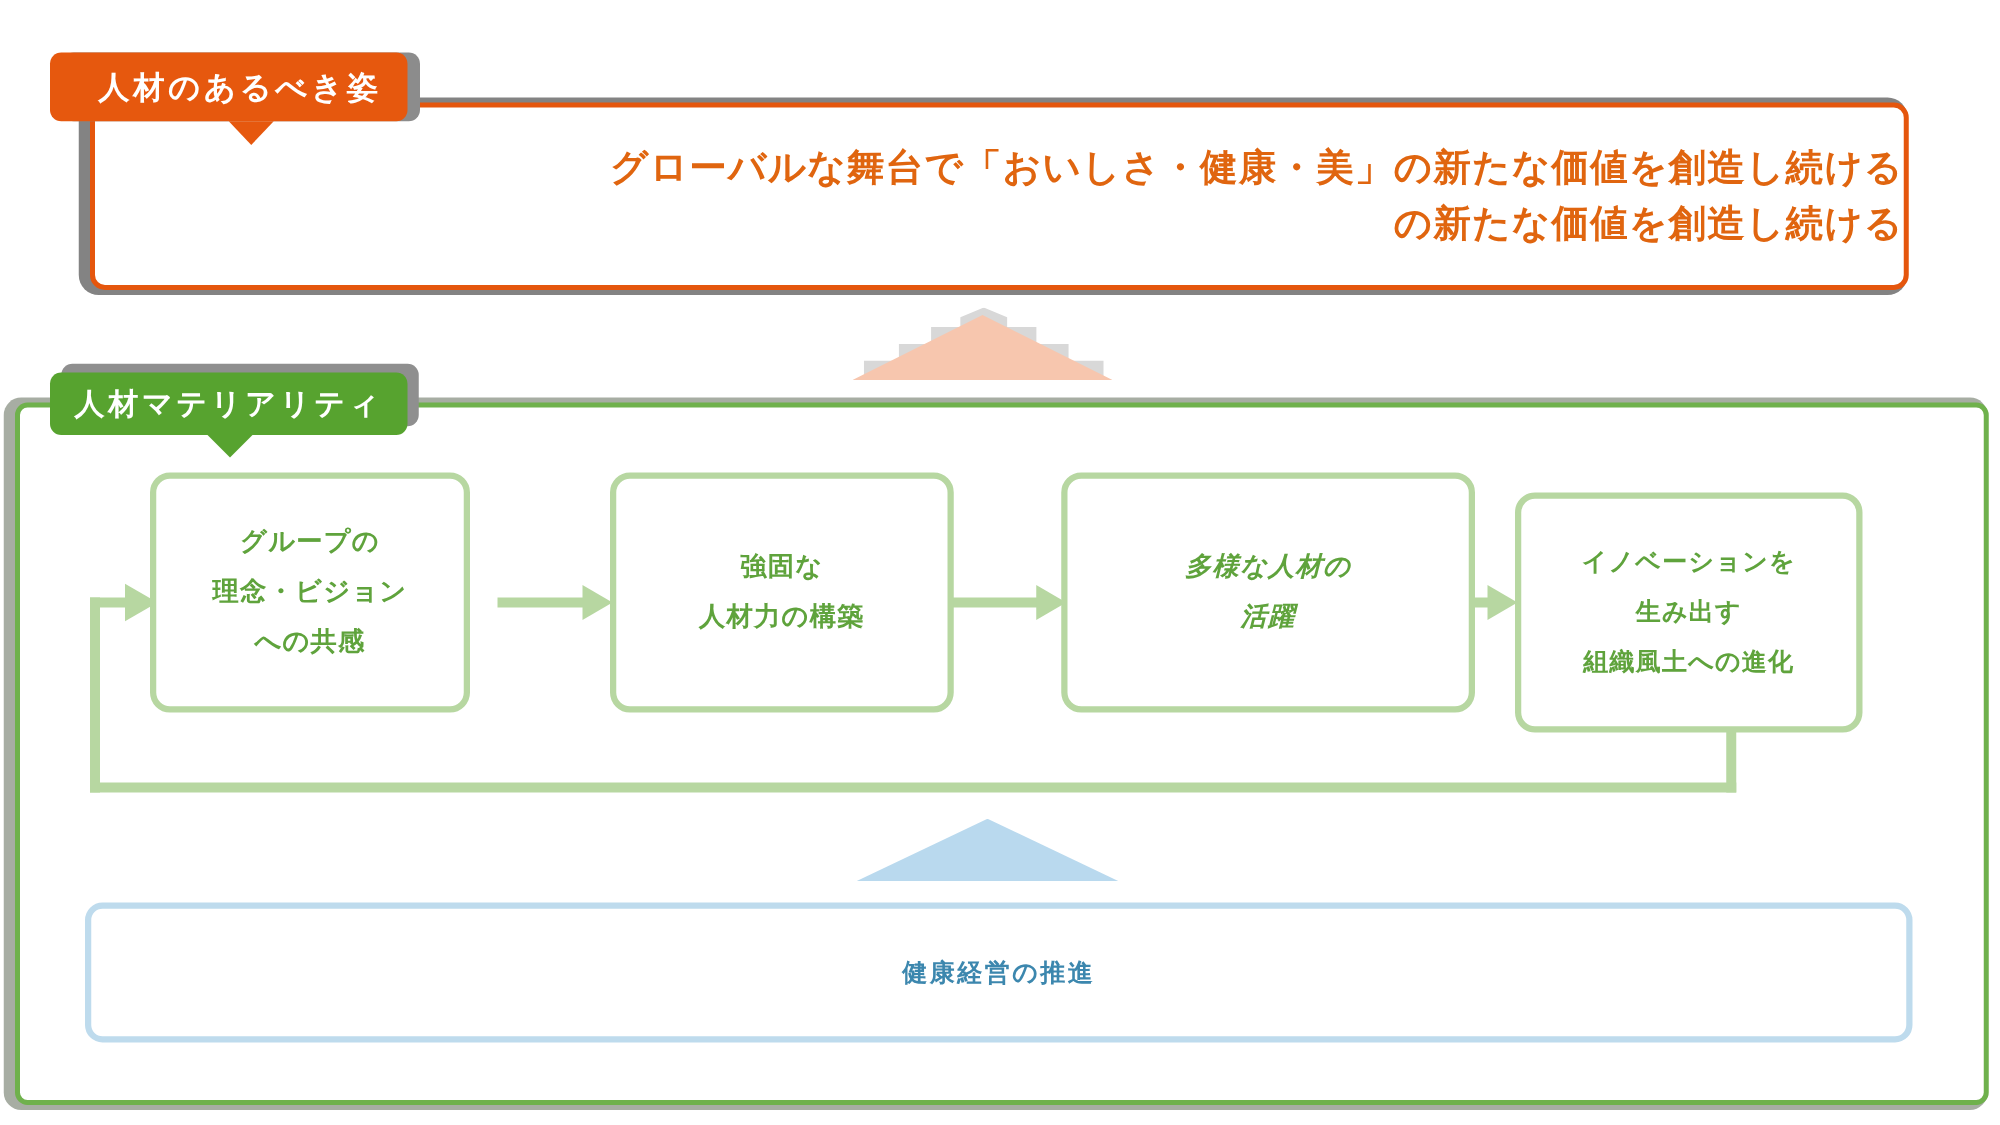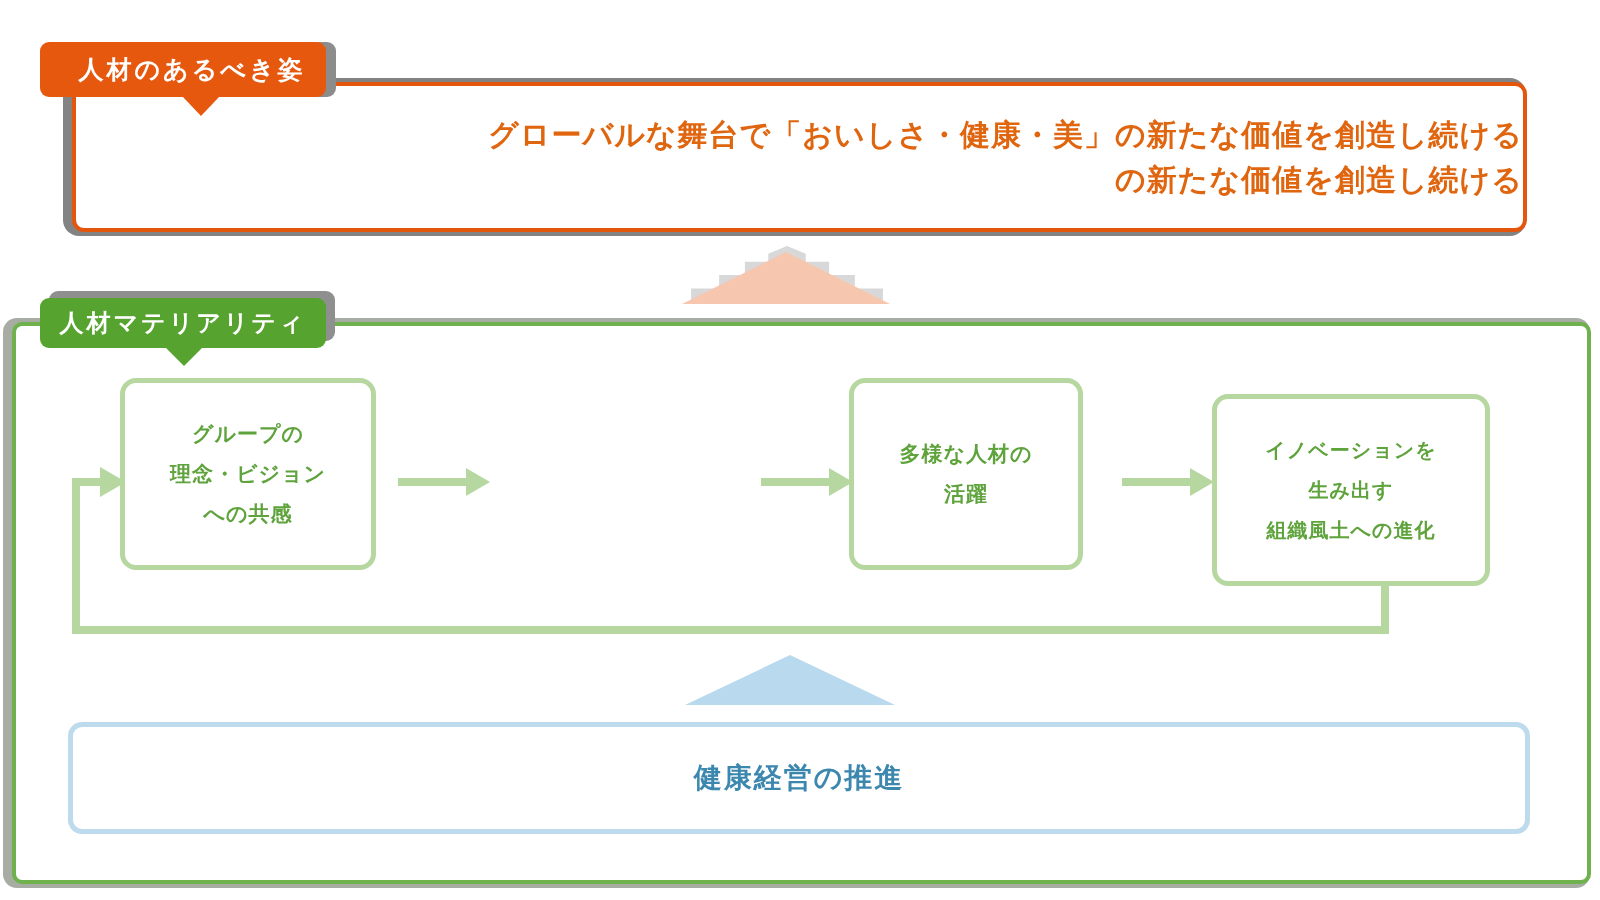--- a/index.html
+++ b/index.html
@@ -51,21 +51,21 @@
   
   .flow-box {
     position:absolute; top:378px; height:192px; background:#fff;
     border:5px solid #b7d7a1; border-radius:16px;
     display:flex; align-items:center; justify-content:center; text-align:center;
     color:#5fa33c; font-weight:bold; font-size:21px; line-height:40px;
     white-space:pre-line; letter-spacing:1px; z-index:3;
   }
   .fb1 { left:120px; width:256px; }
   .fb2 { left:488px; width:275px; }
-  .fb3 { left:849px; width:234px; }
+  .fb3 { left:849px; width:331px;font-style:italic; }
   .fb4 { left:1212px; width:278px; font-size:20px;margin-top:16px; }
 
   
   .h-arrow { position:absolute; top:468px; height:28px; z-index:2; }
   .h-arrow .shaft { position:absolute; left:0; top:10px; height:8px; background:#b7d7a1; }
   .h-arrow .head { position:absolute; top:0; width:0; height:0;
     border-left:24px solid #b7d7a1; border-top:14px solid transparent;
     border-bottom:14px solid transparent; }
   .ha1 { left:398px; width:92px; } .ha1 .shaft { width:70px; } .ha1 .head { left:68px; }
   .ha2 { left:761px; width:92px; } .ha2 .shaft { width:70px; } .ha2 .head { left:68px; }
@@ -79,21 +79,21 @@
   .loop-stub  { left:72px;  top:478px; width:32px; height:8px; }
   .loop-head { position:absolute; left:100px; top:467px; width:0; height:0; z-index:1;
     border-left:26px solid #b7d7a1; border-top:15px solid transparent;
     border-bottom:15px solid transparent; }
 
   
   .health-box {
     position:absolute; left:68px; top:722px; width:1462px; height:112px;
     background:#fff; border:5px solid #bedbed; border-radius:14px;
     display:flex; align-items:center; justify-content:center;
-    color:#3c87ae; font-weight:bold; font-size:28px; letter-spacing:2px;
+    color:#3c87ae; font-weight:bold; font-size:20px; letter-spacing:2px;
   }
 </style>
 </head>
 <body>
 
 <div class="canvas">
 
   <div class="ideal-box">
     <div class="ideal-line">グローバルな舞台で「おいしさ・健康・美」の新たな価値を創造し続ける</div>
     <div class="ideal-line">の新たな価値を創造し続ける</div>
@@ -116,20 +116,24 @@
   <div class="loop-seg loop-bottom"></div>
   <div class="loop-seg loop-left"></div>
   <div class="loop-seg loop-stub"></div>
   <div class="loop-head"></div>
 
   <div class="flow-box fb1">
     <span>グループの
 理念・ビジョン
 への共感</span>
   </div>
+  <div class="flow-box fb2">
+    <span>強固な
+人材力の構築</span>
+  </div>
   <div class="flow-box fb3">
     <span>多様な人材の
 活躍</span>
   </div>
   <div class="flow-box fb4">
     <span>イノベーションを
 生み出す
 組織風土への進化</span>
   </div>
 

